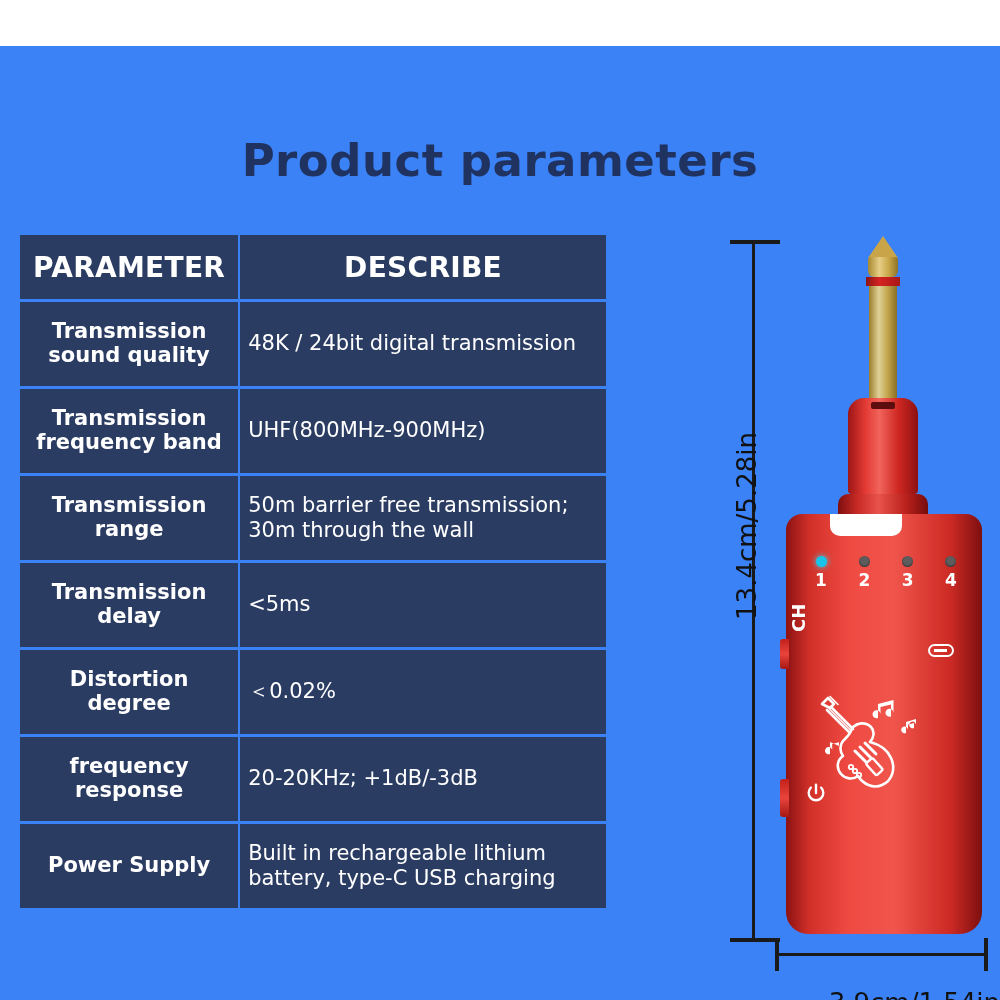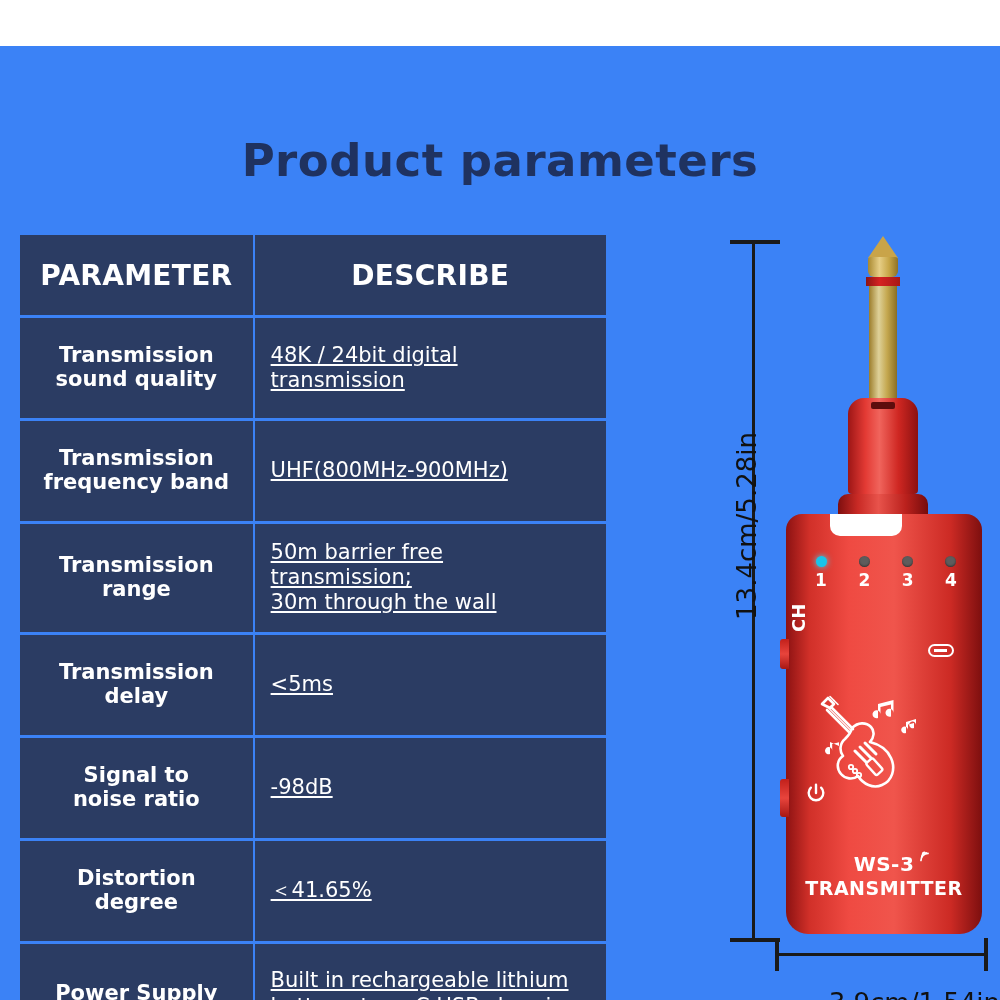--- a/index.html
+++ b/index.html
@@ -36,21 +36,21 @@
     position: absolute;
     left: 18px;
     top: 186px;
     width: 590px;
     border-collapse: separate;
     border-spacing: 2px 3px;
   }
   #spec-table td, #spec-table th {
     background: #2b3c63;
     color: #ffffff;
-    padding: 16px;
+    padding: 8px;
     vertical-align: middle;
   }
   .th-param, .th-desc {
     height: 48px;
     text-align: center;
     font-size: 28px;
     font-weight: bold;
     letter-spacing: 0.3px;
     font-family: "DejaVu Sans", sans-serif;
   }
@@ -65,21 +65,20 @@
   }
   .col-desc {
     width: 366px;
     text-align: left;
     font-size: 21px;
     font-weight: normal;
     line-height: 1.2;
     padding: 5px 0 5px 10px;
     color: #f2f2f2;
     font-family: "DejaVu Sans", sans-serif;
-    text-decoration: underline;
   }
   .r3 { height: 68px; }
 
   
   #product-area {
     position: absolute;
     left: 690px;
     top: 180px;
     width: 310px;
     height: 780px;
@@ -429,26 +428,26 @@
         </tr>
         <tr>
           <td class="col-param r3">Transmission<br>range</td>
           <td class="col-desc r3">50m barrier free transmission;<br>30m through the wall</td>
         </tr>
         <tr>
           <td class="col-param r3">Transmission<br>delay</td>
           <td class="col-desc r3">&lt;5ms</td>
         </tr>
         <tr>
-          <td class="col-param r3">Signal to<br>noise ratio</td>
-          <td class="col-desc r3">-98dB</td>
-        </tr>
-        <tr>
           <td class="col-param r3">Distortion<br>degree</td>
-          <td class="col-desc r3">＜41.65%</td>
+          <td class="col-desc r3">＜0.02%</td>
+        </tr>
+        <tr>
+          <td class="col-param r3">frequency<br>response</td>
+          <td class="col-desc r3">20-20KHz;  +1dB/-3dB</td>
         </tr>
         <tr>
           <td class="col-param r3">Power Supply</td>
           <td class="col-desc r3">Built in rechargeable lithium<br>battery, type-C USB charging</td>
         </tr>
       </tbody>
   </table>
 
   <div id="product-area">
 
@@ -533,31 +532,16 @@
             <circle cx="51" cy="89" r="2.2" stroke-width="1.8"></circle>
           </g>
           <g fill="#ffffff">
             <path d="M70 18 L70 32 A4 4 0 1 1 72.5 28.6 L72.5 21 L83 18.5 L83 30.5 A4 4 0 1 1 85.5 27 L85.5 14 Z"></path>
             <path d="M98 36 L98 47 A3.4 3.4 0 1 1 100 44 L100 38.5 L106 37 L106 42 A3.4 3.4 0 1 1 108 39 L108 33 Z"></path>
             <path d="M22 56 L22 68 A3.6 3.6 0 1 1 24.2 64.8 L24.2 58 L31 56.2 L31 60 Z"></path>
           </g>
         </svg>
       </div>
 
-      <div id="brand">
-        <div id="brand-model">
-          <span>WS-3</span>
-          <span id="wifi-arc">
-            <svg viewBox="0 0 24 24" width="17" height="17">
-              <g fill="none" stroke="#ffffff" stroke-width="2.4" stroke-linecap="round">
-                <path d="M7 19 A10 10 0 0 1 17 9"></path>
-                <path d="M8 14.5 A6.5 6.5 0 0 1 14.5 8" stroke-width="2.2"></path>
-                <path d="M9.2 10.5 A3 3 0 0 1 12.2 7.5" stroke-width="2"></path>
-              </g>
-            </svg>
-          </span>
-        </div>
-        <div id="brand-type">TRANSMITTER</div>
-      </div>
 
     </div>
   </div>
 </div>
 
 </body></html>

